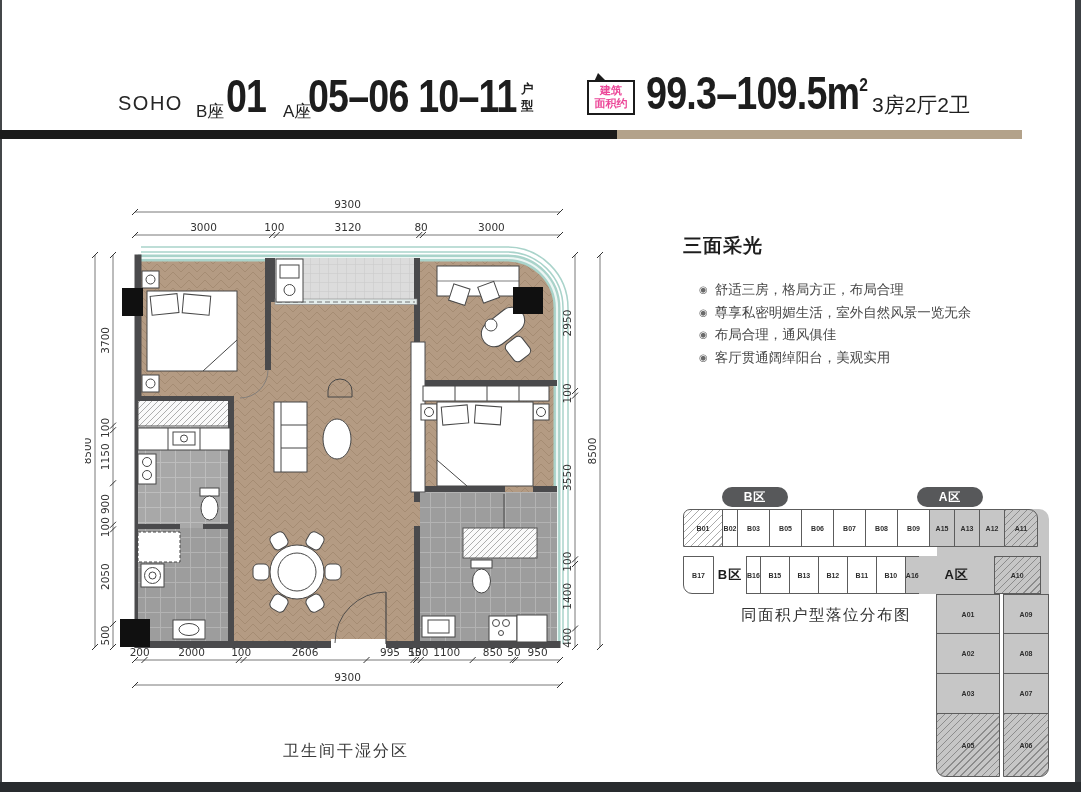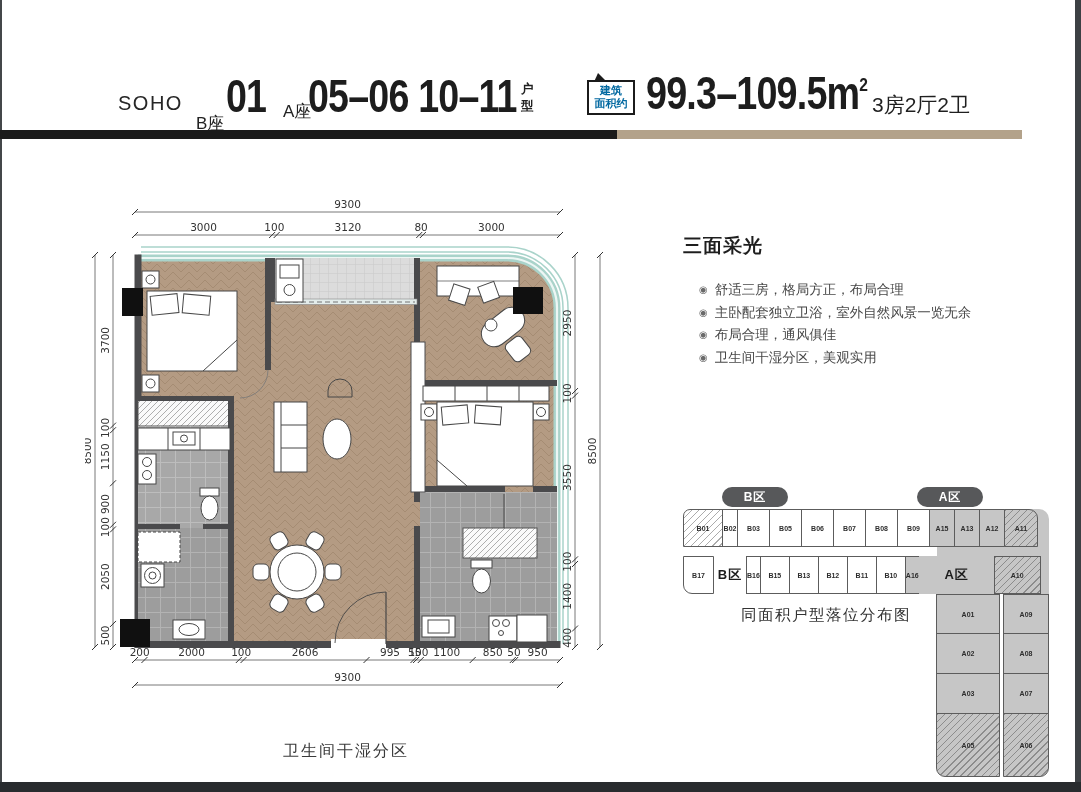--- a/index.html
+++ b/index.html
@@ -8,30 +8,30 @@
   .abs{position:absolute;}
 
   
   .edge-left{left:0;top:0;width:2px;height:792px;background:#44474a;}
   .edge-right{left:1075px;top:0;width:6px;height:792px;background:#3c4044;}
   .edge-bottom{left:0;top:782px;width:1081px;height:10px;background:#282b2e;}
 
   
   .hdr-brand{left:118px;top:92px;font-size:20px;letter-spacing:1.5px;color:#262626;}
   .hdr-blk{font-size:17px;color:#222;font-weight:500;}
-  .hdr-blk.b{left:196px;top:112px;}
+  .hdr-blk.b{left:196px;top:100px;}
   .hdr-blk.a{left:283px;top:100px;}
   .hdr-big{font-size:47px;font-weight:700;line-height:1;letter-spacing:-1px;color:#1d1d1d;
            transform:scaleX(.8);transform-origin:0 100%;white-space:nowrap;}
   .hdr-big.n1{left:226px;top:72px;}
   .hdr-big.n2{left:308px;top:72px;}
   .hdr-suffix{left:521px;top:81px;font-size:12.5px;line-height:17px;font-weight:600;color:#222;}
   .hdr-suffix span{display:block;}
   .badge{left:587px;top:80px;width:44px;height:31px;border:2px solid #1b1b1b;text-align:center;
-         font-weight:700;color:#0369a1;}
+         font-weight:700;color:#ec4899;}
   .badge .l1{font-size:11px;line-height:14px;margin-top:1px;}
   .badge .l2{font-size:11px;line-height:13px;}
   .badge .tail{position:absolute;top:-9px;left:5px;width:0;height:0;border-left:4px solid transparent;
          border-right:9px solid transparent;border-bottom:9px solid #1b1b1b;}
   .area{left:646px;top:70px;font-size:46px;font-weight:700;line-height:1;letter-spacing:-1px;
         color:#1d1d1d;transform:scaleX(.82);transform-origin:0 0;white-space:nowrap;}
   .area sup{font-size:19px;position:relative;top:-2px;}
   .rooms{left:872px;top:91px;font-size:21px;color:#1f1f1f;}
 
   
@@ -361,23 +361,23 @@
         <line x1="515" y1="63" x2="515" y2="455" class="dimline"></line>
         <line x1="512" y1="66" x2="518" y2="60" class="tick"></line>
         <text x="511" y="259" transform="rotate(-90 511 259)" class="dimtxt">8500</text>
         <line x1="512" y1="458" x2="518" y2="452" class="tick"></line>
       </g>
   </svg>
 
   <div class="abs an-title">三面采光</div>
   <ul class="abs an-list" id="analysis-list">
       <li><span class="mk">◉</span><span>舒适三房，格局方正，布局合理</span></li>
-      <li><span class="mk">◉</span><span>主卧配套独立卫浴，室外自然风景一览无余</span></li>
+      <li><span class="mk">◉</span><span>尊享私密明媚生活，室外自然风景一览无余</span></li>
       <li><span class="mk">◉</span><span>布局合理，通风俱佳</span></li>
-      <li><span class="mk">◉</span><span>卫生间干湿分区，美观实用</span></li>
+      <li><span class="mk">◉</span><span>客厅贯通阔绰阳台，美观实用</span></li>
     </ul>
 
   <div class="abs pill pill-b">B区</div>
   <div class="abs pill pill-a">A区</div>
   <div class="abs a-backdrop"></div>
   <div class="abs lrow" id="loc-row1">
       <div class="cell b hatched r-tl" style="flex: 0 0 40px;">B01</div>
       <div class="cell b" style="flex: 0 0 16px;">B02</div>
       <div class="cell b" style="flex: 0 0 33px;">B03</div>
       <div class="cell b" style="flex: 0 0 33px;">B05</div>

